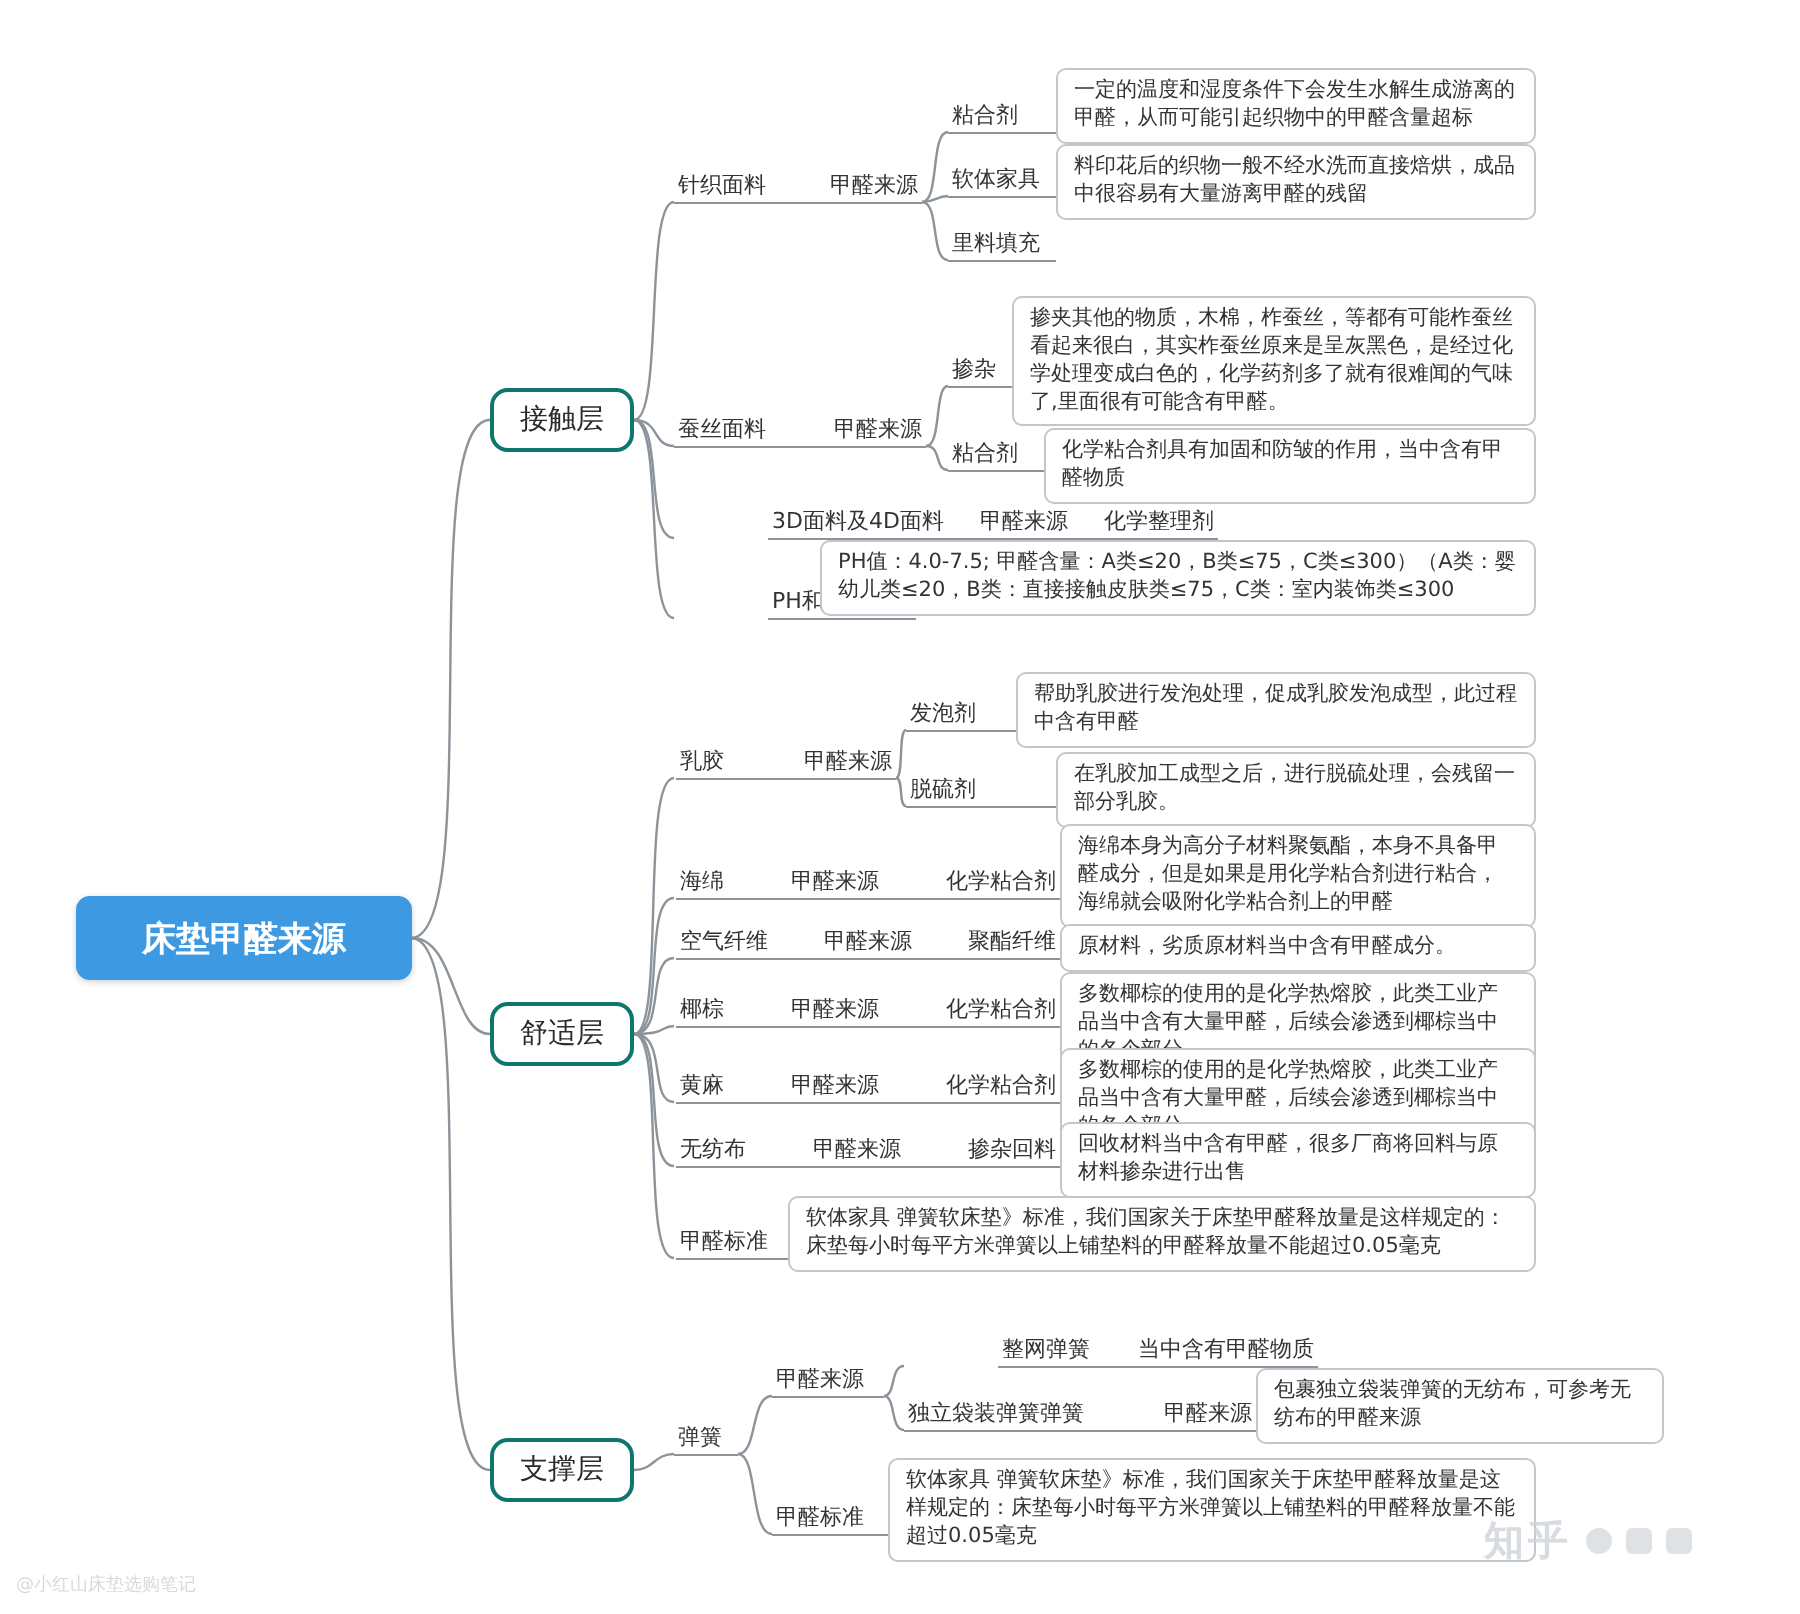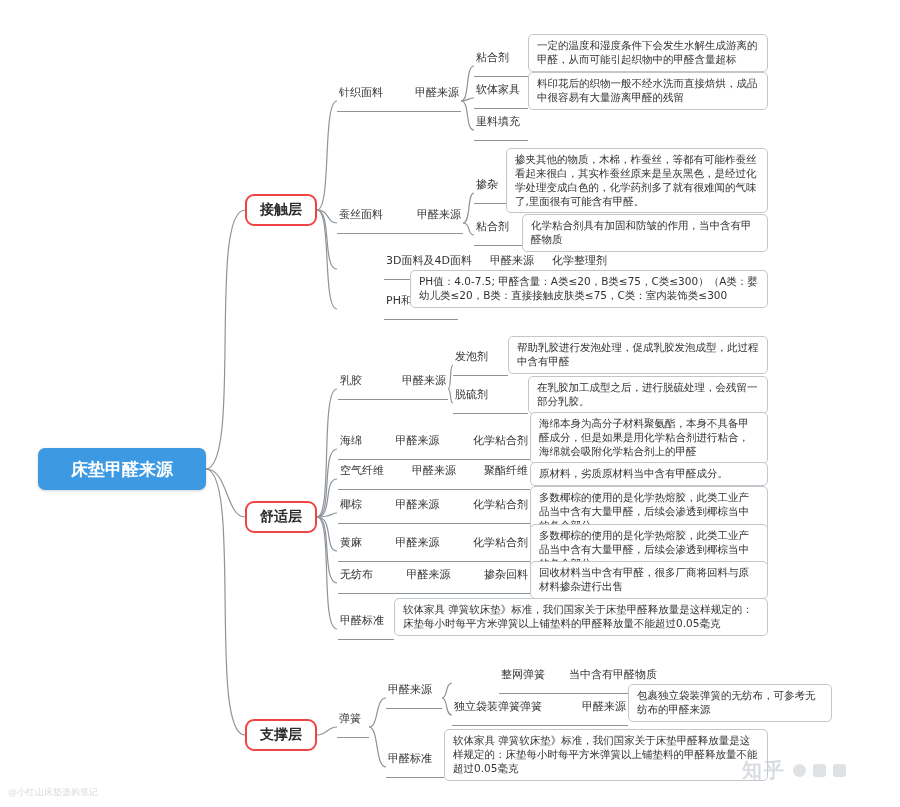--- a/index.html
+++ b/index.html
@@ -4,24 +4,24 @@
 <style>
   * { margin:0; padding:0; box-sizing:border-box; }
   body { background:#ffffff; font-family:"DejaVu Sans","Liberation Sans",sans-serif; }
   .canvas { position:relative; width:900px; height:807px; background:#ffffff; overflow:hidden; }
   .links { position:absolute; left:0; top:0; }
   .links path { stroke:#8d939a; stroke-width:1.2; fill:none; }
   .root { position:absolute; display:flex; align-items:center; justify-content:center;
           background:#3d9ae2; color:#fff; font-size:17px; font-weight:bold;
           border-radius:7px; box-shadow:0 1px 3px rgba(0,0,0,.18); }
   .cat  { position:absolute; width:72px; height:32px; display:flex; align-items:center; justify-content:center;
-          border:2px solid #ef4444; border-radius:9px; background:#fff;
-          font-size:14px; font-weight:bold; color:#2b2b2b; }
+          border:2px solid #0f766e; border-radius:9px; background:#fff;
+          font-size:14px; font-weight:normal; color:#2b2b2b; }
   .row  { position:absolute; display:flex; justify-content:space-between; align-items:flex-end;
-          border-bottom:1.2px solid #8d939a; padding:0 2px 12px 2px;
+          border-bottom:1.2px solid #8d939a; padding:0 2px 2px 2px;
           font-size:11px; line-height:13px; color:#333; white-space:nowrap; }
   .row.auto { width:auto; justify-content:space-between; gap:18px;margin-left:47px; }
   .box  { position:absolute; border:1px solid #c2c7cc; border-radius:5px; background:#fff;
           padding:4px 8px; font-size:10.5px; line-height:1.32; color:#333; }
   .wm-left  { position:absolute; left:8px; top:786px; font-size:9px; color:#b5bcc2; opacity:.55; }
   .wm-right { position:absolute; left:742px; top:757px; display:flex; align-items:center; gap:7px; opacity:.8; }
   .wm-right .zh { font-size:20px; color:#cfd4d9; font-weight:bold; letter-spacing:2px; }
   .wm-ic { width:13px; height:13px; background:#d7dbdf; border-radius:3px; }
   .wm-ic.round { border-radius:50%; }
 </style>

